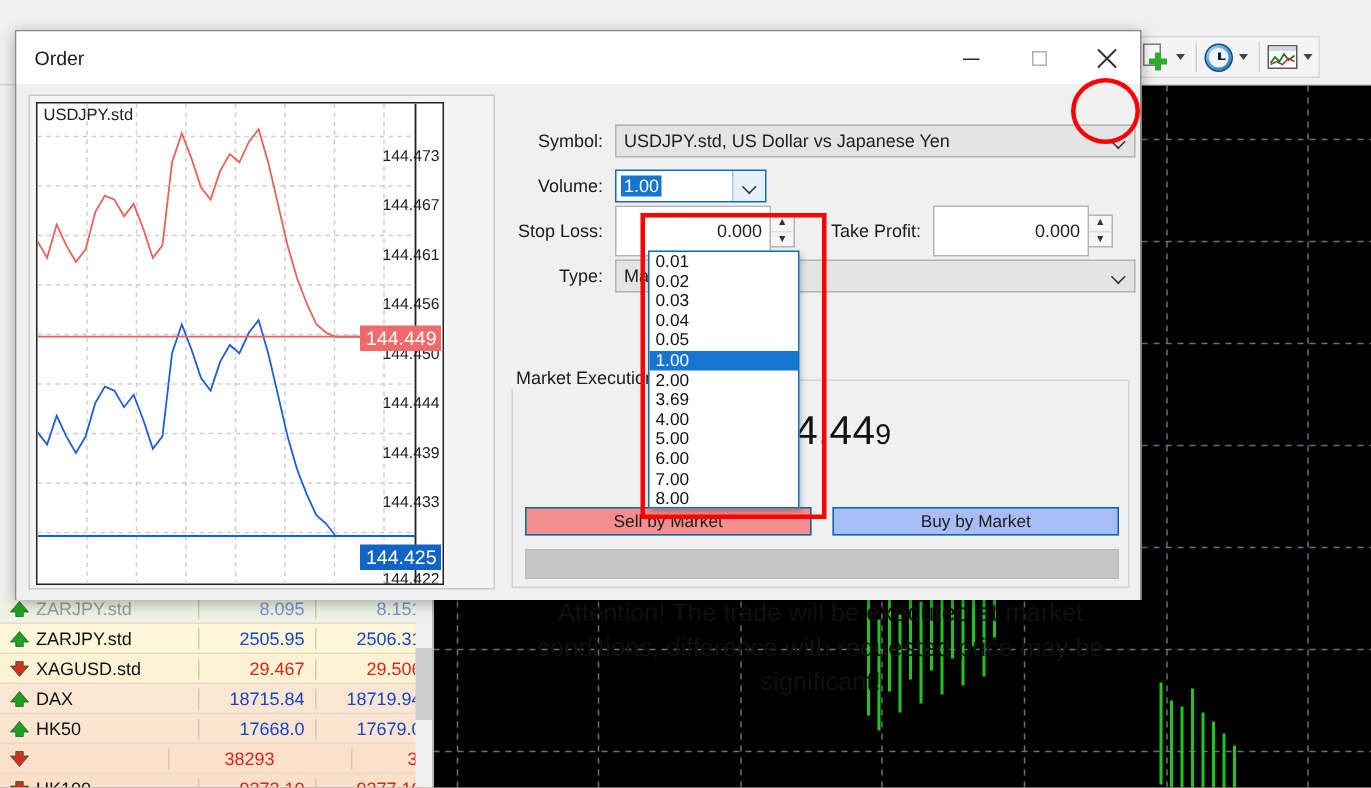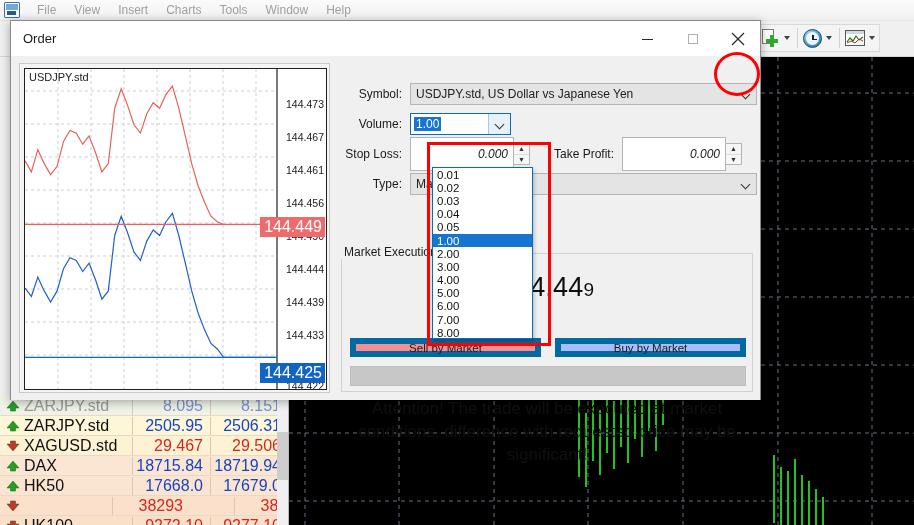--- a/index.html
+++ b/index.html
@@ -89,21 +89,21 @@
   }
   #bg-chart .grid { position: absolute; inset: 0; }
 
   
   #market-watch {
     position: absolute; left: 0; top: 396px; width: 289px; height: 129px;
     background: #fff; overflow: hidden; border-right: 1px solid #b8b8b8;
   }
   .mw-row {
     height: 20px; display: flex; align-items: center;
-    border-bottom: 1px solid #e8d9c8; font-size: 16px;
+    border-bottom: 1px solid #e8d9c8; font-size: 12px;
   }
   .mw-arrow {
     width: 14px; height: 12px; margin: 0 4px 0 6px; flex: 0 0 auto; position: relative;
   }
   .mw-arrow svg { display: block; }
   .mw-sym { flex: 1 1 auto; color: #101010; white-space: nowrap; overflow: hidden; }
   .mw-bid, .mw-ask {
     width: 78px; text-align: right; padding-right: 7px; flex: 0 0 auto;
     border-left: 1px solid #d9c7b4;
   }
@@ -133,32 +133,32 @@
   .dlg-ctrl .min-glyph { width: 11px; height: 1px; background: #2b2b2b; }
   .dlg-ctrl .max-glyph { width: 10px; height: 10px; border: 1px solid #b0b0b0; }
   .dlg-body { position: relative; height: 343px; background: #f0f0f0; }
 
   
   #dlg-chart {
     position: absolute; left: 8px; top: 6px; width: 311px; height: 330px;
     background: #f4f4f4; border: 1px solid #c8c8c8;
   }
   #dlg-chart-inner {
-    position: absolute; left: 4px; top: 4px; width: 303px; height: 322px;
+    position: absolute; left: 4px; top: 4px; width: 272px; height: 322px;
     background: #fff; border: 1px solid #202020; overflow: hidden;
   }
   .dc-label {
     position: absolute; left: 4px; top: 2px; font-size: 11px; color: #202020; z-index: 4;
   }
   .axis-tick {
     position: absolute; right: 2px; font-size: 10.5px; color: #202020;
     text-align: right; white-space: nowrap;
   }
   .price-badge {
-    position: absolute; right: 1px; font-size: 16px; color: #fff;
+    position: absolute; right: 1px; font-size: 13px; color: #fff;
     padding: 1px 3px 1px 4px; white-space: nowrap; z-index: 5;
   }
 
   
   .form-area { position: absolute; left: 334px; top: 10px; width: 412px; margin-top: 16px; }
   .form-row { display: flex; align-items: center; height: 22px; margin-bottom: 8px; }
   .form-label {
     width: 65px; text-align: right; padding-right: 8px;
     font-size: 12px; color: #1a1a1a; white-space: nowrap;
   }
@@ -178,21 +178,21 @@
     transform: rotate(45deg);
   }
   .textbox {
     flex: 1 1 auto; height: 22px; background: #fff; border: 1px solid #b4b4b4;
     font-size: 12px; color: #202020; display: flex; align-items: center;
     padding: 0 5px;
   }
   .spin-field {
     width: 104px; height: 34px; background: #fff; border: 1px solid #b4b4b4;
     font-size: 12px; color: #202020; display: flex; align-items: center;
-    justify-content: flex-end; padding-right: 5px; font-style: italic;
+    justify-content: flex-end; padding-right: 5px;
   }
   .spinner {
     width: 16px; height: 22px; border: 1px solid #b4b4b4; border-left: none;
     background: #f6f6f6; display: flex; flex-direction: column;
   }
   .spinner div {
     flex: 1; display: flex; align-items: center; justify-content: center;
     font-size: 7px; color: #333; line-height: 1;
   }
   .spinner div:first-child { border-bottom: 1px solid #ddd; }
@@ -210,21 +210,21 @@
     position: absolute; width: 100%; top: 18px; text-align: center;
     font-size: 27px; color: #101010; letter-spacing: .2px;
   }
   .big-price .frac { font-size: 19px; }
   .btn-row {
     position: absolute; left: 8px; top: 84px; width: 396px;
     display: flex; justify-content: space-between;
   }
   .mkt-btn {
     width: 191px; height: 19px; display: flex; align-items: center; justify-content: center;
-    font-size: 11.5px; color: #1a1a1a; border: 6px solid #0369a1;
+    font-size: 11.5px; color: #1a1a1a; border: 1px solid #0369a1;
   }
   .btn-sell { background: #f58e8e; }
   .btn-buy  { background: #a8bdf5; }
   .progress-bar {
     position: absolute; left: 8px; top: 112px; width: 396px; height: 20px;
     background: #c7c7c7; border: 1px solid #bdbdbd;
   }
   .attention {
     position: absolute; left: 328px; top: 341px; width: 416px;
     text-align: center; font-size: 17px; color: #101010; line-height: 1.35;
@@ -251,30 +251,20 @@
   #symbol-annotation {
     position: absolute; left: 714px; top: 52px; width: 46px; height: 44px;
     border: 3px solid #ff0000; border-radius: 50%; z-index: 45; pointer-events: none;
   }
 </style>
 </head>
 <body>
 
 <div id="app-background">
 
-  <div class="menubar">
-    <div class="app-logo"></div>
-    <div class="menu-item">File</div>
-    <div class="menu-item">View</div>
-    <div class="menu-item">Insert</div>
-    <div class="menu-item">Charts</div>
-    <div class="menu-item">Tools</div>
-    <div class="menu-item">Window</div>
-    <div class="menu-item">Help</div>
-  </div>
 
   <div class="toolbar">
     <div class="tb-group" style="left:757px;">
       <div class="tb-btn">
         <span class="ico-newchart">
           <span class="doc"></span>
             <span class="plus-v"></span>
             <span class="plus-h"></span>
         </span>
       </div>
@@ -571,21 +561,21 @@
     <div class="attention">Attention! The trade will be executed at market conditions, difference with requested price may be significant!</div>
 
     <div id="volume-dropdown">
         <div class="dd-item">0.01</div>
         <div class="dd-item">0.02</div>
         <div class="dd-item">0.03</div>
         <div class="dd-item">0.04</div>
         <div class="dd-item">0.05</div>
         <div class="dd-item selected">1.00</div>
         <div class="dd-item">2.00</div>
-        <div class="dd-item">3.00</div>
+        <div class="dd-item">3.69</div>
         <div class="dd-item">4.00</div>
         <div class="dd-item">5.00</div>
         <div class="dd-item">6.00</div>
         <div class="dd-item">7.00</div>
         <div class="dd-item">8.00</div>
       </div>
 
     <div id="volume-annotation"></div>
   </div>
 </div>

